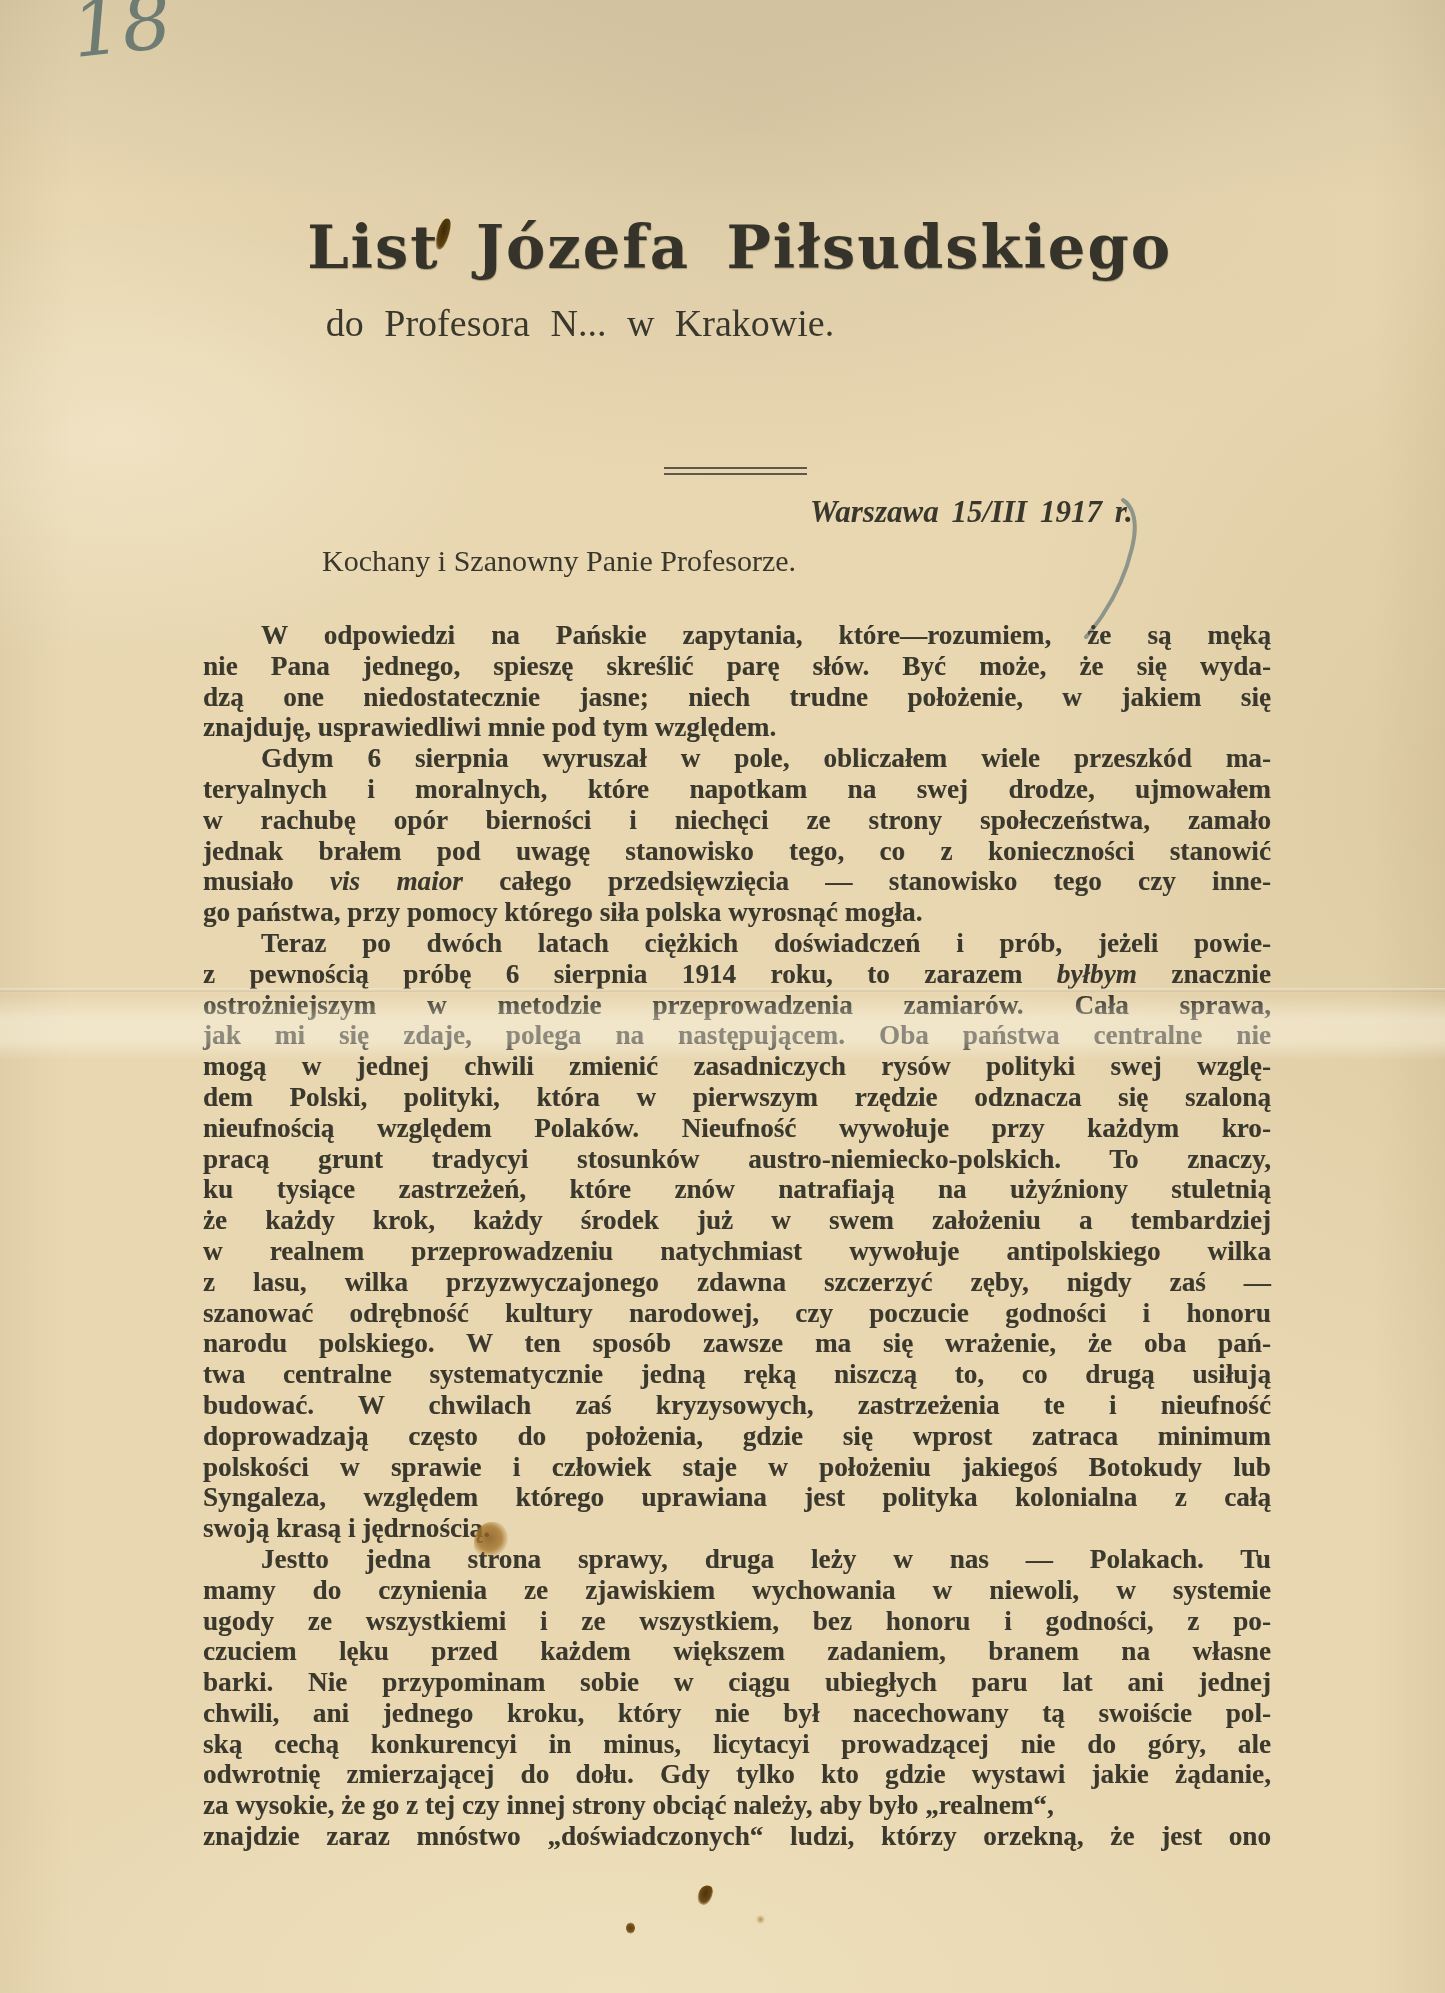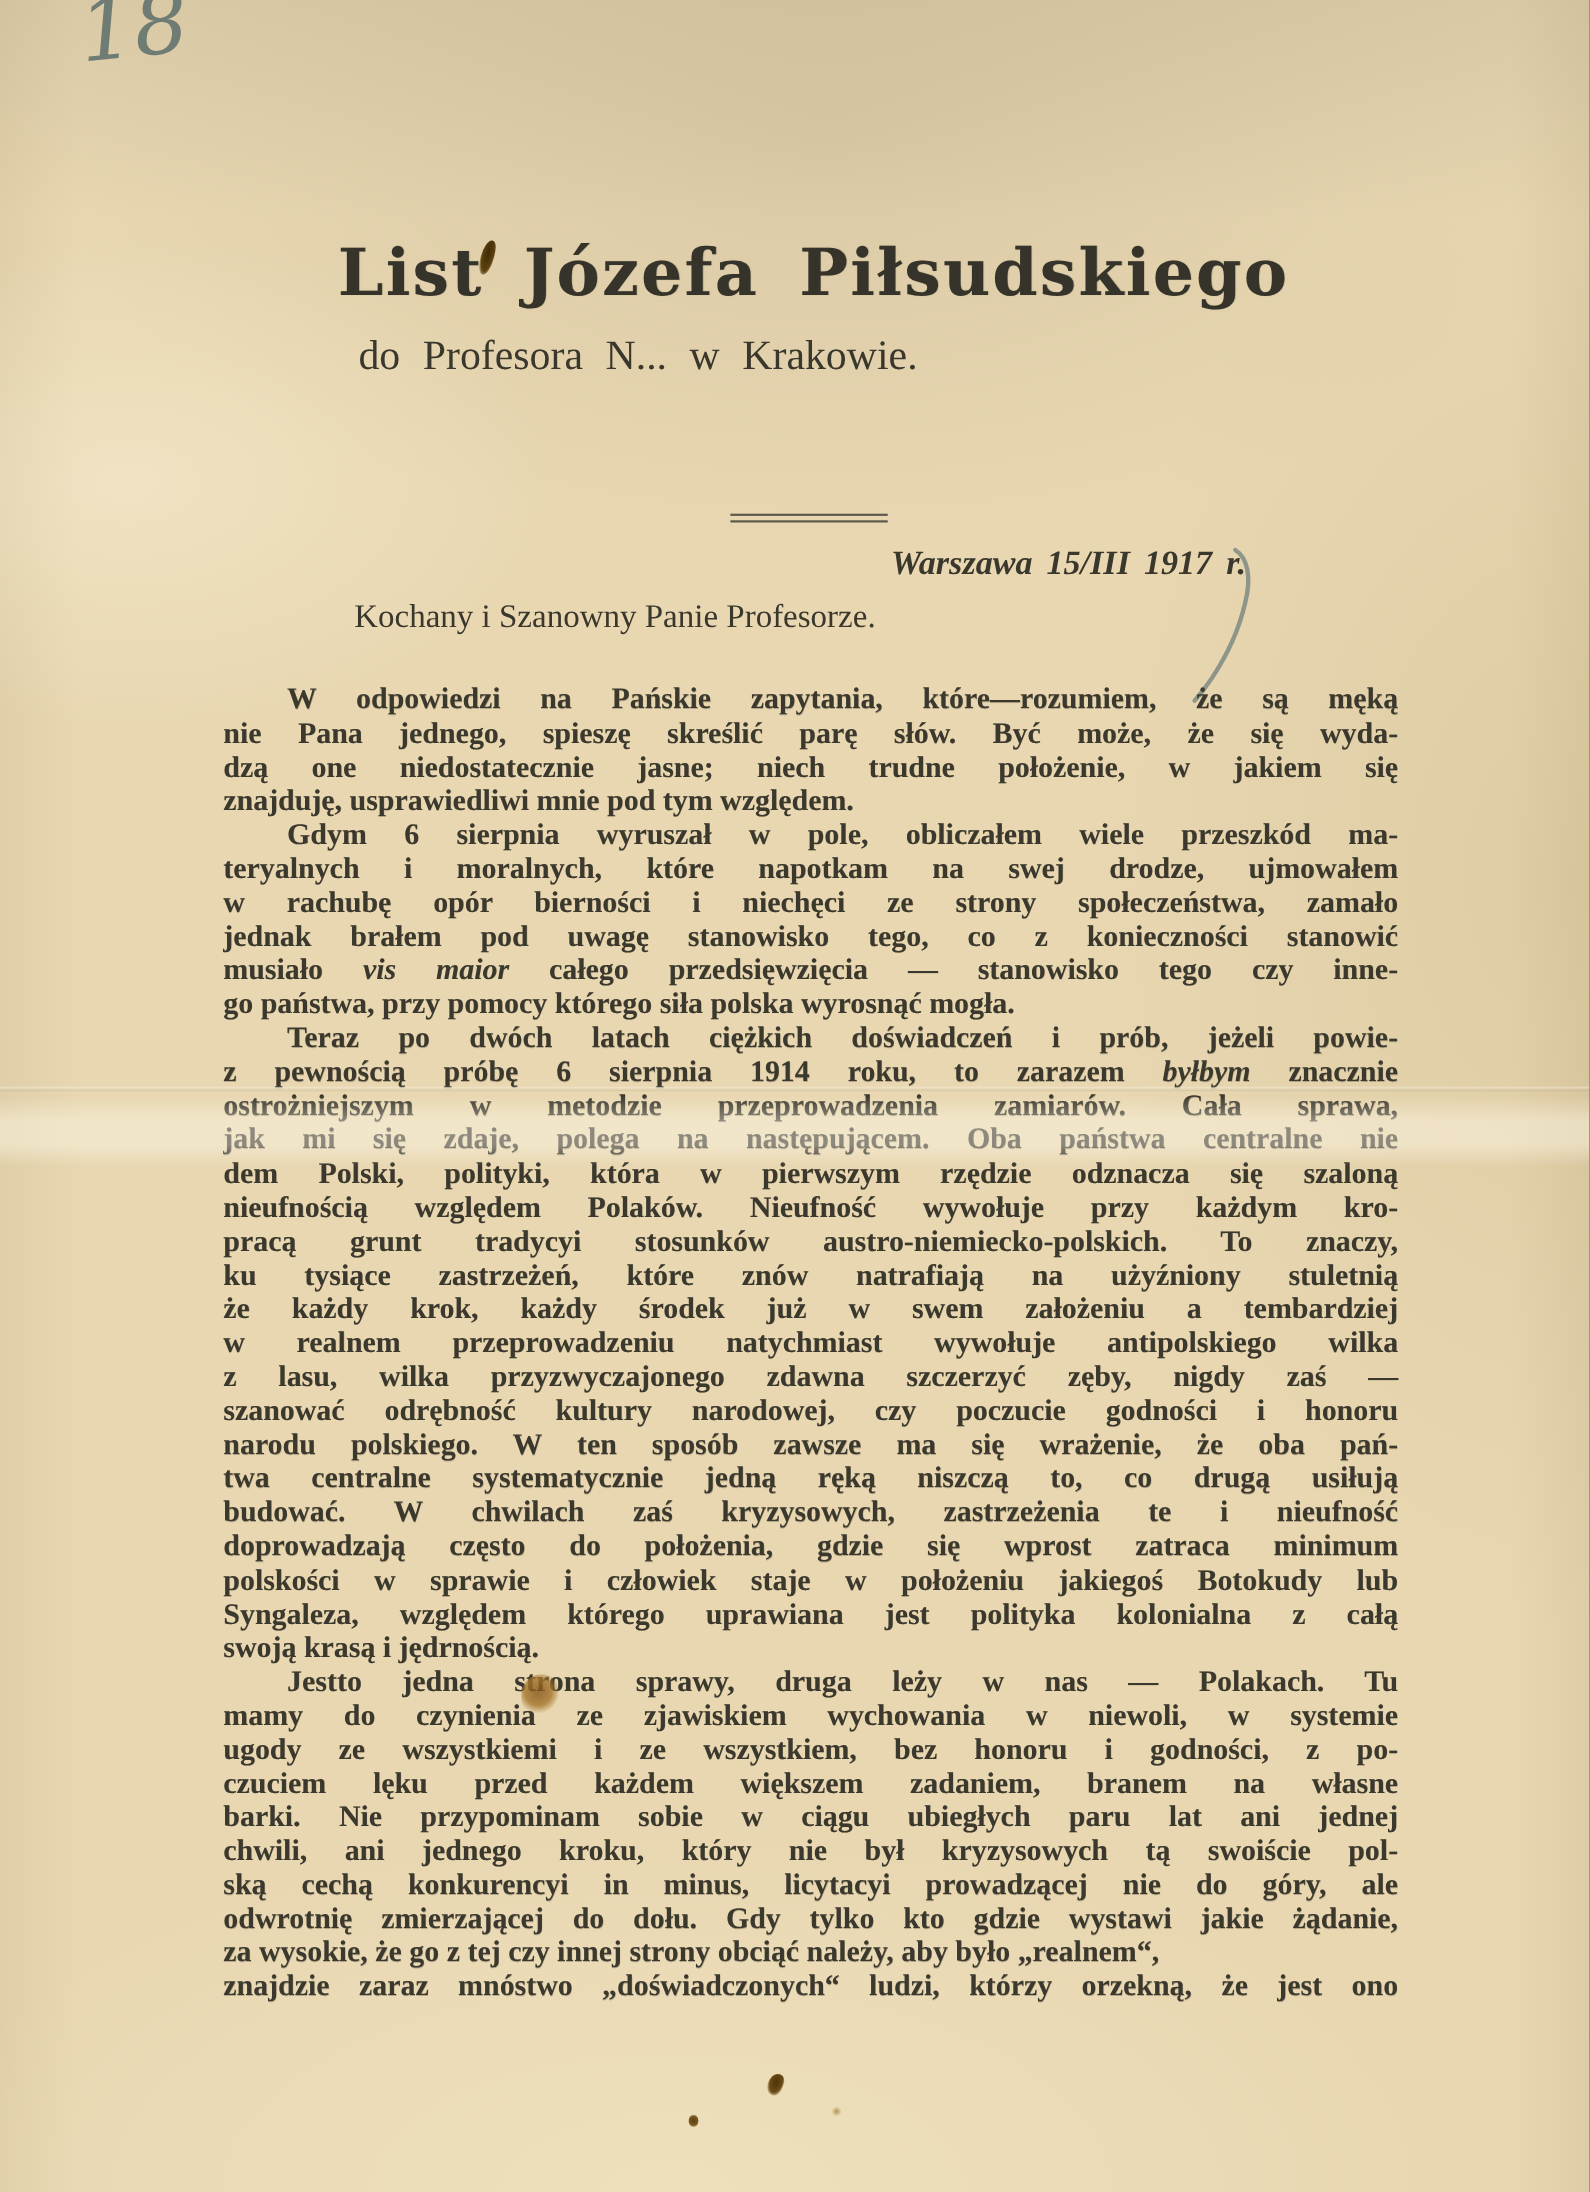--- a/index.html
+++ b/index.html
@@ -160,20 +160,21 @@
         <div class="line">w rachubę opór bierności i niechęci ze strony społeczeństwa, zamało</div>
         <div class="line">jednak brałem pod uwagę stanowisko tego, co z konieczności stanowić</div>
         <div class="line">musiało <em>vis maior</em> całego przedsięwzięcia — stanowisko tego czy inne-</div>
         <div class="line last">go państwa, przy pomocy którego siła polska wyrosnąć mogła.</div>
       </div>
       <div class="paragraph">
         <div class="line first">Teraz po dwóch latach ciężkich doświadczeń i prób, jeżeli powie-</div>
         <div class="line">z pewnością próbę 6 sierpnia 1914 roku, to zarazem <em>byłbym</em> znacznie</div>
         <div class="line">ostrożniejszym w metodzie przeprowadzenia zamiarów. Cała sprawa,</div>
         <div class="line">jak mi się zdaje, polega na następującem. Oba państwa centralne nie</div>
+        <div class="line">mogą w jednej chwili zmienić zasadniczych rysów polityki swej wzglę-</div>
         <div class="line">dem Polski, polityki, która w pierwszym rzędzie odznacza się szaloną</div>
         <div class="line">nieufnością względem Polaków. Nieufność wywołuje przy każdym kro-</div>
         <div class="line">pracą grunt tradycyi stosunków austro-niemiecko-polskich. To znaczy,</div>
         <div class="line">ku tysiące zastrzeżeń, które znów natrafiają na użyźniony stuletnią</div>
         <div class="line">że każdy krok, każdy środek już w swem założeniu a tembardziej</div>
         <div class="line">w realnem przeprowadzeniu natychmiast wywołuje antipolskiego wilka</div>
         <div class="line">z lasu, wilka przyzwyczajonego zdawna szczerzyć zęby, nigdy zaś —</div>
         <div class="line">szanować odrębność kultury narodowej, czy poczucie godności i honoru</div>
         <div class="line">narodu polskiego. W ten sposób zawsze ma się wrażenie, że oba pań-</div>
         <div class="line">twa centralne systematycznie jedną ręką niszczą to, co drugą usiłują</div>
@@ -182,21 +183,21 @@
         <div class="line">polskości w sprawie i człowiek staje w położeniu jakiegoś Botokudy lub</div>
         <div class="line">Syngaleza, względem którego uprawiana jest polityka kolonialna z całą</div>
         <div class="line last">swoją krasą i jędrnością.</div>
       </div>
       <div class="paragraph">
         <div class="line first">Jestto jedna strona sprawy, druga leży w nas — Polakach. Tu</div>
         <div class="line">mamy do czynienia ze zjawiskiem wychowania w niewoli, w systemie</div>
         <div class="line">ugody ze wszystkiemi i ze wszystkiem, bez honoru i godności, z po-</div>
         <div class="line">czuciem lęku przed każdem większem zadaniem, branem na własne</div>
         <div class="line">barki. Nie przypominam sobie w ciągu ubiegłych paru lat ani jednej</div>
-        <div class="line">chwili, ani jednego kroku, który nie był kryzysowych tą swoiście pol-</div>
+        <div class="line">chwili, ani jednego kroku, który nie był nacechowany tą swoiście pol-</div>
         <div class="line">ską cechą konkurencyi in minus, licytacyi prowadzącej nie do góry, ale</div>
         <div class="line">odwrotnię zmierzającej do dołu. Gdy tylko kto gdzie wystawi jakie żądanie,</div>
         <div class="line last">za wysokie, że go z tej czy innej strony obciąć należy, aby było „realnem“,</div>
         <div class="line">znajdzie zaraz mnóstwo „doświadczonych“ ludzi, którzy orzekną, że jest ono</div>
       </div>
     </div>
 
   <div class="crease"></div>
   <div class="light-band"></div>
   <div class="stain-mid"></div>

